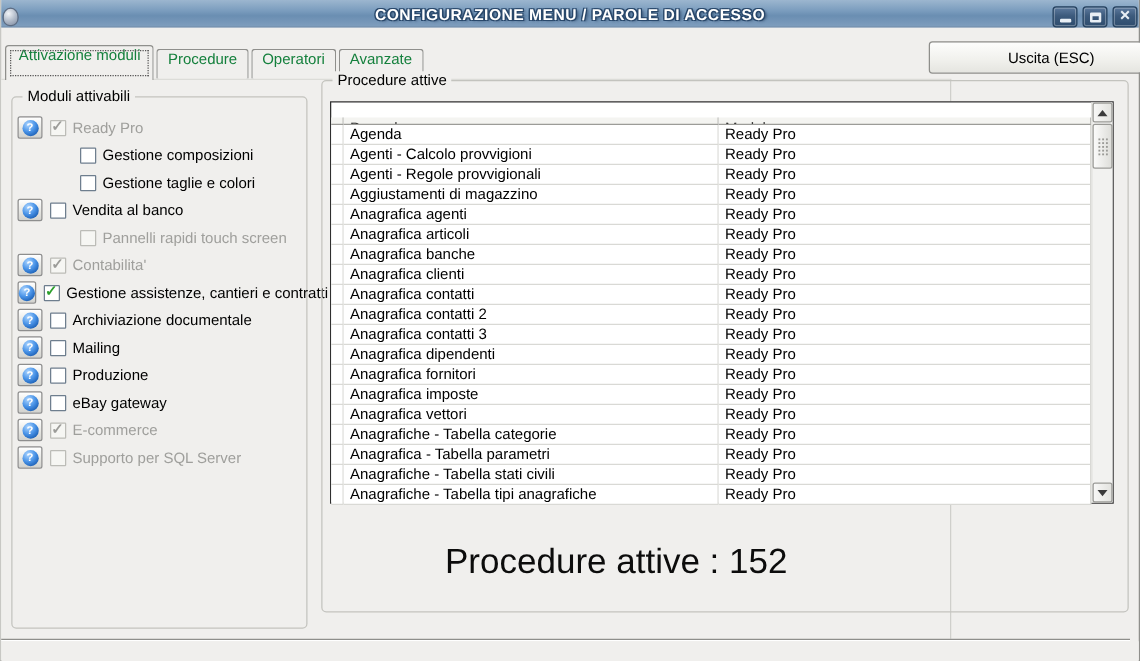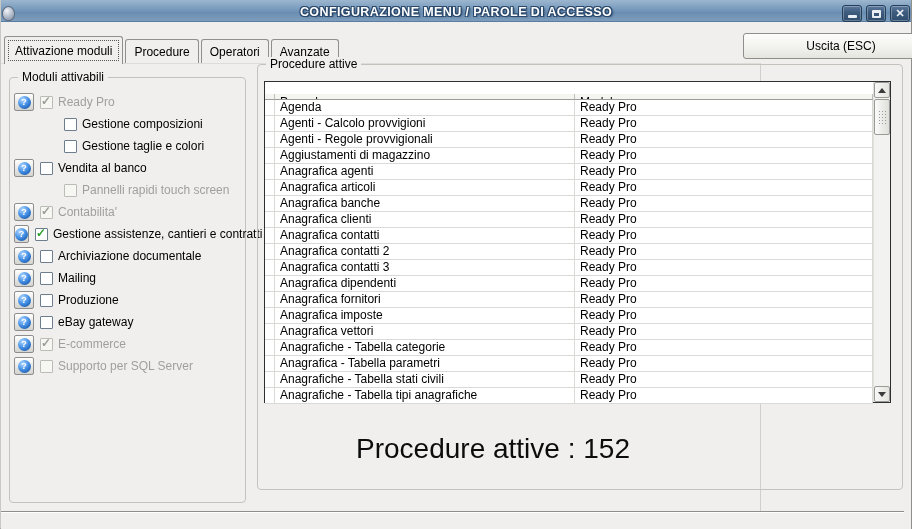--- a/index.html
+++ b/index.html
@@ -25,23 +25,23 @@
     display:flex; align-items:center; justify-content:center; cursor:default; }
   .win-btn.min { right:49px; }
   .win-btn.max { right:25px; }
   .win-btn.close { right:1px; }
   .glyph-min { width:9px; height:3px; background:#e9eff5; margin-top:6px; border-radius:1px; }
   .glyph-max { width:9px; height:8px; border:2px solid #e9eff5; border-top-width:3px; border-radius:1px; }
   .glyph-close { color:#e9eff5; font-size:11px; font-weight:bold; line-height:1; }
 
   
   .tabstrip { position:absolute; left:3px; top:35px; height:28px; display:flex; align-items:flex-end; }
-  .tab { position:relative; height:24px; padding:0 8px; margin-right:2px; display:flex; align-items:center;
+  .tab { position:relative; height:24px; padding:0 8px; margin-right:2px; display:flex; 
     background:#f0efed; border:1px solid #8f8f8c; border-bottom:none; border-radius:3px 3px 0 0;
-    font-size:12px; color:#000000; cursor:default; }
+    font-size:12px; color:#15803d; cursor:default; }
   .tab.active { height:28px; padding:0 10px; z-index:3; margin-bottom:-1px; background:#f0efed; }
   .tab.active .focus-ring { position:absolute; inset:3px; border:1px dotted #555; pointer-events:none; }
   .exit-btn { position:absolute; left:742px; top:33px; width:196px; height:26px;
     background:linear-gradient(180deg,#fdfdfc 0%,#f0f0ec 60%,#e5e5e0 100%);
     border:1px solid #8e8e8b; border-radius:3px; font-size:12px; font-family:"Liberation Sans",sans-serif;
     color:#000; cursor:default; }
 
   
   .tabpage { position:absolute; left:0; top:63px; width:760px; height:448px;
     border-top:1px solid #dcdcd8; border-right:1px solid #cfcfcb; background:#f0efed; }

